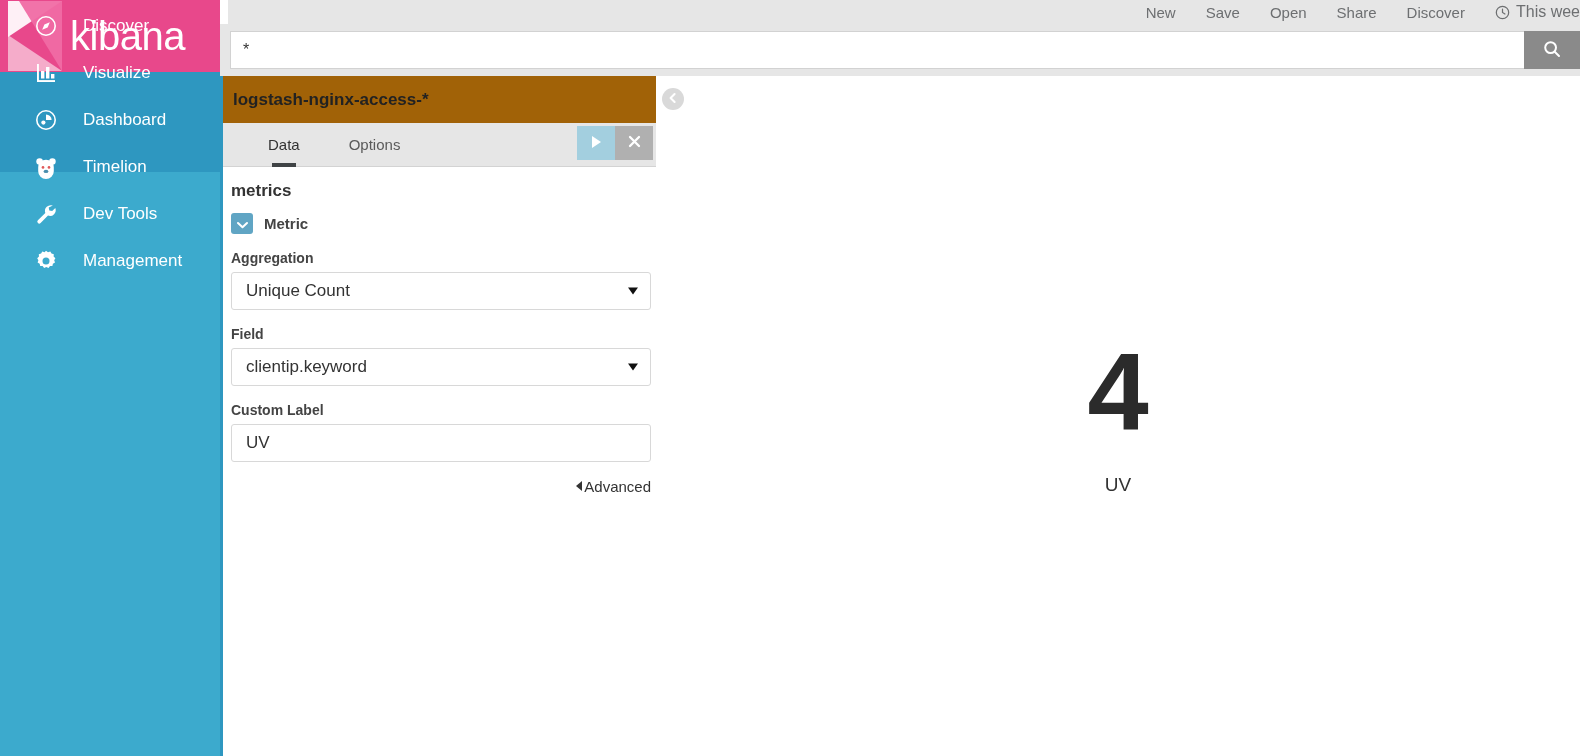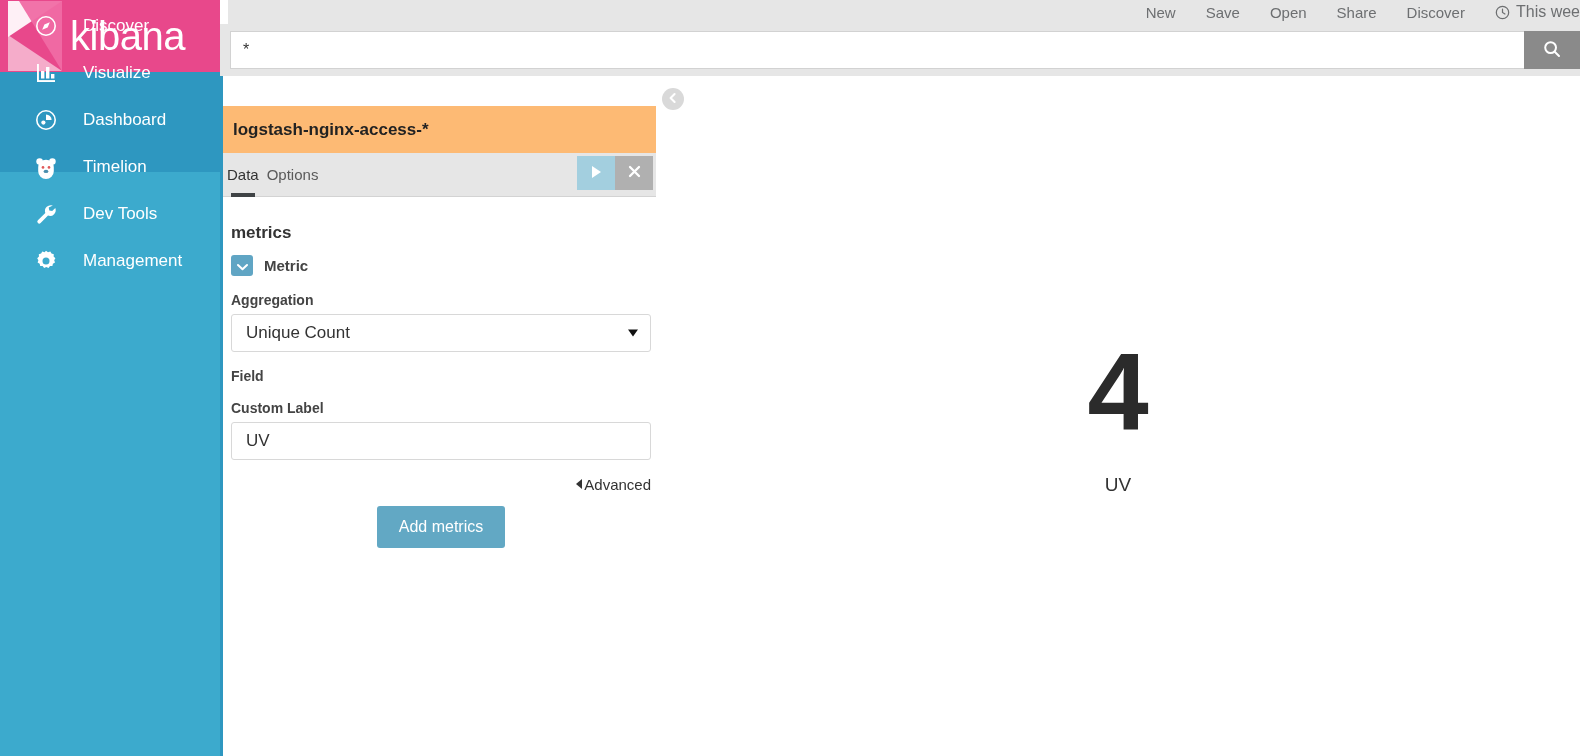--- a/index.html
+++ b/index.html
@@ -139,43 +139,43 @@
 
   
   #config-panel {
     position: absolute; left: 220px; top: 76px;
     width: 436px; height: 680px;
     background: #ffffff;
     border-left: 3px solid #2e97c0;
   }
   #config-header {
     height: 47px;
-    background: #fdba74;
+    background: #a16207;
     display: flex; align-items: center;
     padding-left: 10px;
-    margin-top: 30px;
   }
   #config-header-title {
     font-size: 17px; font-weight: bold; color: #222;
   }
   #config-tabs {
     position: relative;
     height: 44px;
     background: #e6e6e6;
     display: flex; align-items: center;
     border-bottom: 1px solid #d3d3d3;
   }
   .config-tab {
     font-size: 15px;
     color: #5a5a5a;
     padding: 0 4px;
     height: 44px;
     line-height: 44px;
     cursor: pointer;
     position: relative;
+    margin-left: 41px;
   }
   .config-tab.active { color: #333; }
   .config-tab.active::after {
     content: "";
     position: absolute; left: 8px; right: 8px; bottom: 0;
     height: 4px; background: #3f4345;
   }
   #tab-actions {
     position: absolute; right: 3px; top: 3px;
     display: flex;
@@ -188,21 +188,21 @@
     cursor: pointer;
   }
   #btn-discard {
     width: 38px; height: 34px;
     background: #b0b0b0;
     border: none;
     display: flex; align-items: center; justify-content: center;
     cursor: pointer;
   }
 
-  #config-body { padding: 26px 8px 0 8px; }
+  #config-body { padding: 14px 8px 0 8px; }
   #metrics-title {
     font-size: 17px; font-weight: bold; color: #333;
     margin-bottom: 12px;
   }
   #metric-toggle-row {
     display: flex; align-items: center;
     margin-bottom: 16px;
   }
   #metric-toggle-btn {
     width: 22px; height: 21px;
@@ -476,36 +476,37 @@
       <div class="field-group">
         <span class="field-label">Aggregation</span>
         <div class="field-select">
           <span class="field-select-value">Unique Count</span>
           <span class="caret"></span>
         </div>
       </div>
 
       <div class="field-group">
         <span class="field-label">Field</span>
+        <div class="field-select">
+          <span class="field-select-value">clientip.keyword</span>
+          <span class="caret"></span>
+        </div>
       </div>
 
       <div class="field-group">
         <span class="field-label">Custom Label</span>
         <input class="field-input" type="text" value="UV" style="">
       </div>
 
       <div id="advanced-row">
         <span id="advanced-link">
           <span class="caret-left"></span><span>Advanced</span>
         </span>
       </div>
 
-      <div id="add-metrics-row">
-        <button id="add-metrics-btn">Add metrics</button>
-      </div>
 
     </div>
   </div>
 
   <div id="vis-area">
     <div id="collapse-btn">
       <span>
         <svg width="12" height="12" viewBox="0 0 12 12">
           <path d="M7.6 2 L3.6 6 L7.6 10" fill="none" stroke="#ffffff" stroke-width="2.1" stroke-linecap="round" stroke-linejoin="round"></path>
         </svg>

